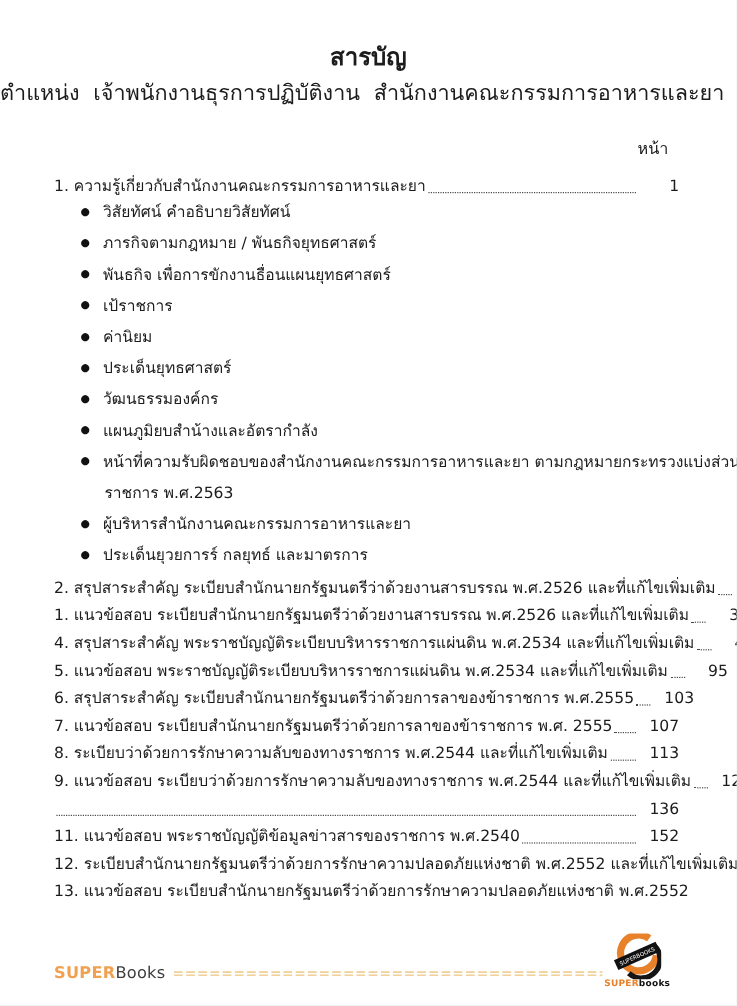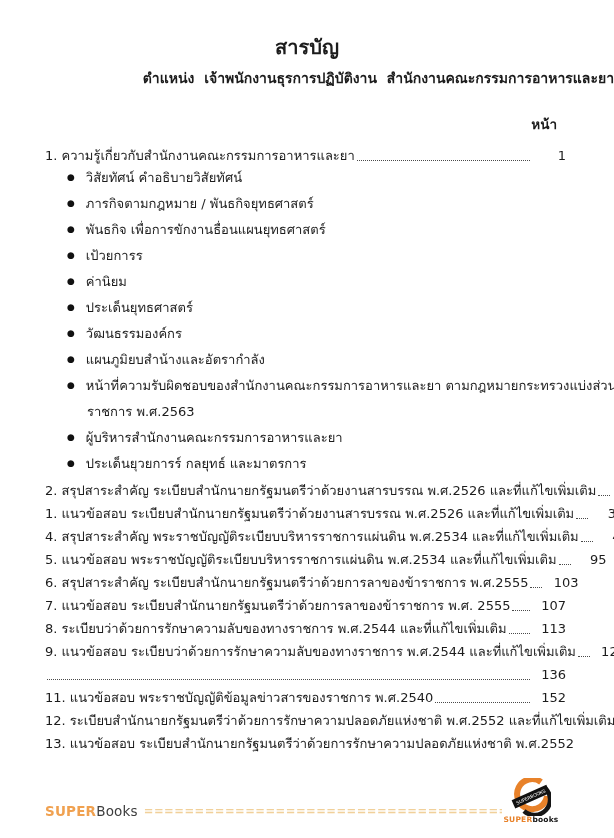--- a/index.html
+++ b/index.html
@@ -15,30 +15,30 @@
   }
   .title {
     padding-top:38px;
     text-align:center;
     font-weight:bold;
     font-size:20px;
     line-height:18px;
   }
   .subtitle {
     margin-top:13px;
-    text-align:right;
-    font-weight:bold;
-    font-size:14px;
+    text-align:left;
+    font-weight:normal;
+    font-size:18px;
     line-height:18px;
     white-space:pre;
   }
   .page-col-label {
     margin:28px 57px 0 0;
     text-align:right;
-    font-weight:bold;
+    font-weight:normal;
     font-size:13.5px;
     line-height:18px;
   }
   .toc {
     margin:8px 48px 0 45px;
     font-size:13px;
   }
   .row {
     display:flex;
     align-items:flex-end;
@@ -136,21 +136,21 @@
       <div class="row bullet">
         <span class="dot">●</span>
         <span class="txt">ภารกิจตามกฎหมาย / พันธกิจยุทธศาสตร์</span>
       </div>
       <div class="row bullet">
         <span class="dot">●</span>
         <span class="txt">พันธกิจ เพื่อการขักงานธื่อนแผนยุทธศาสตร์</span>
       </div>
       <div class="row bullet">
         <span class="dot">●</span>
-        <span class="txt">เป้วยการร</span>
+        <span class="txt">เป้ราชการ</span>
       </div>
       <div class="row bullet">
         <span class="dot">●</span>
         <span class="txt">ค่านิยม</span>
       </div>
       <div class="row bullet">
         <span class="dot">●</span>
         <span class="txt">ประเด็นยุทธศาสตร์</span>
       </div>
       <div class="row bullet">

